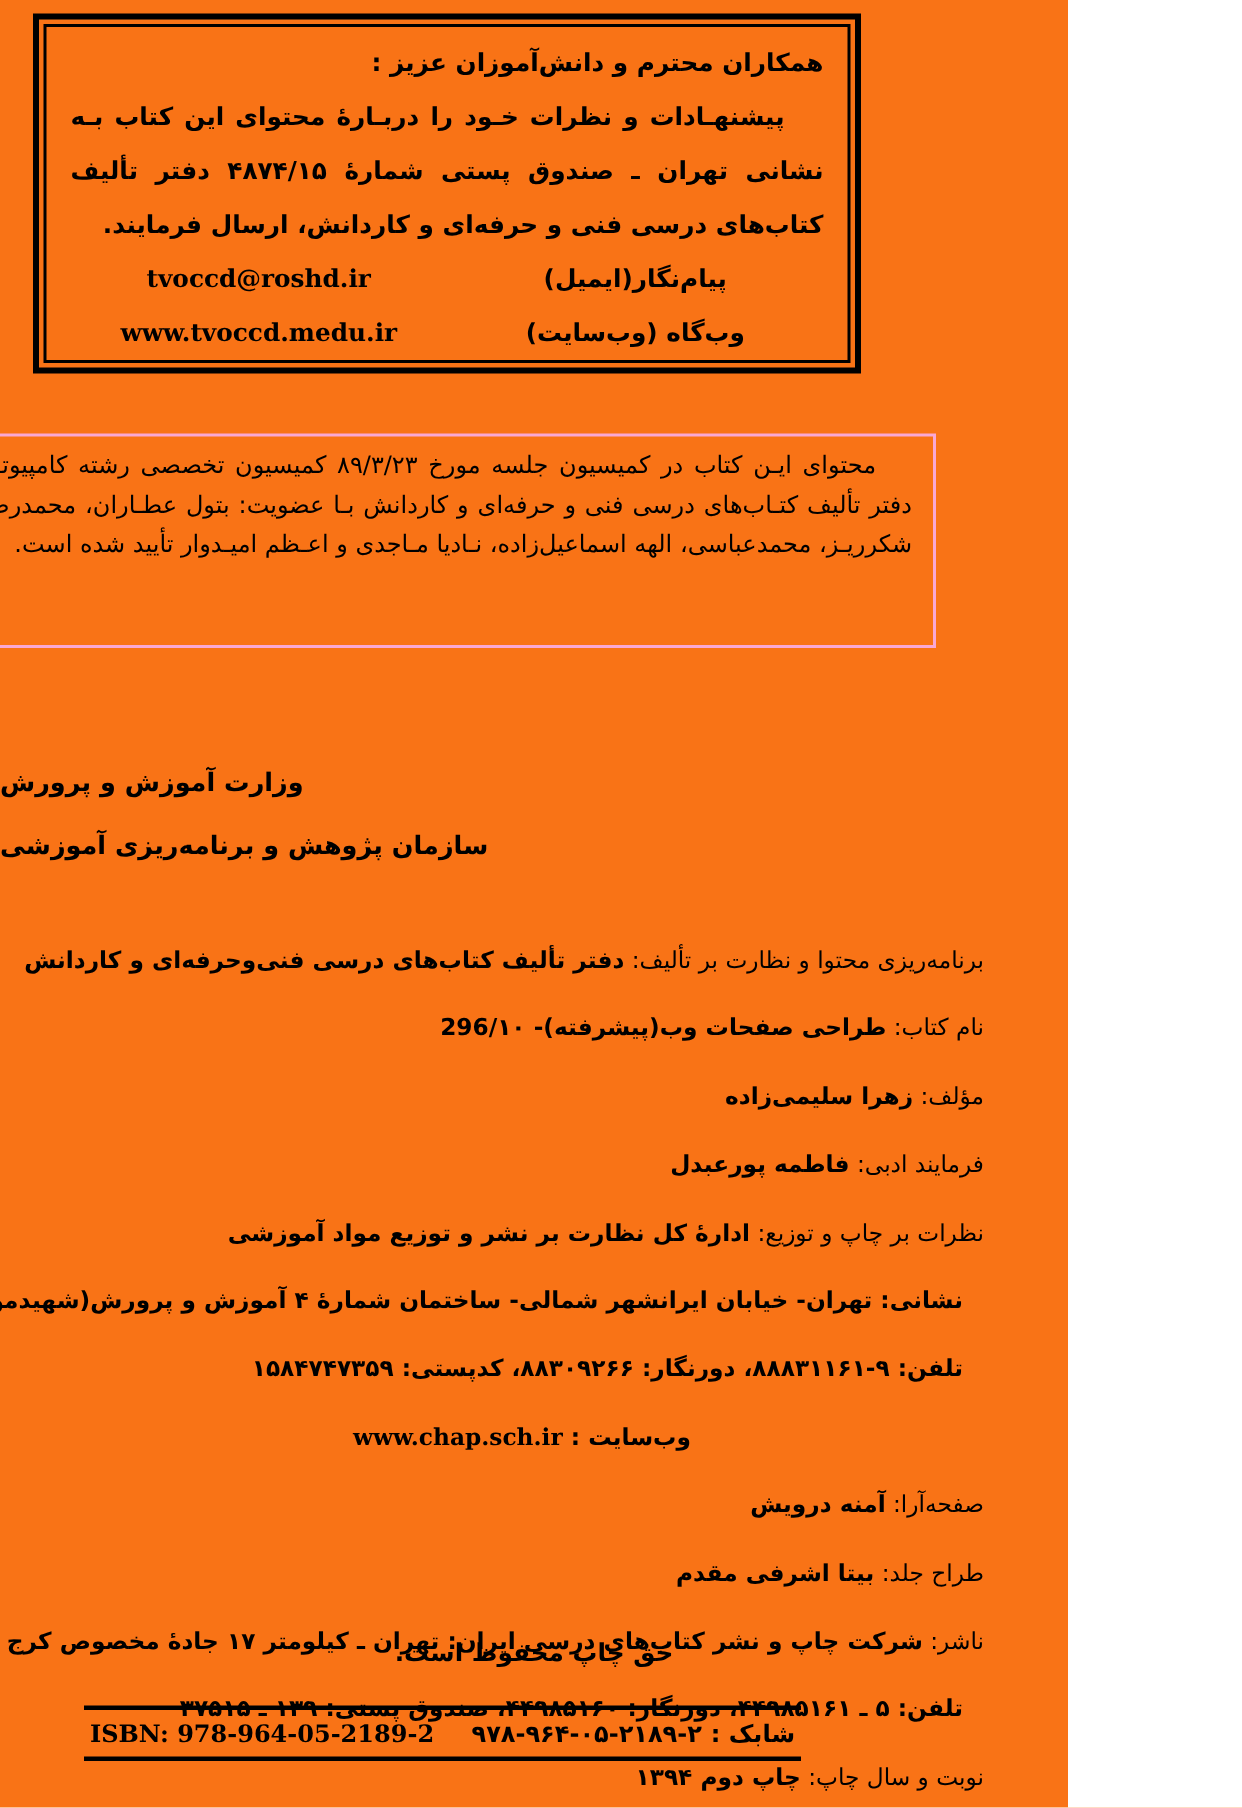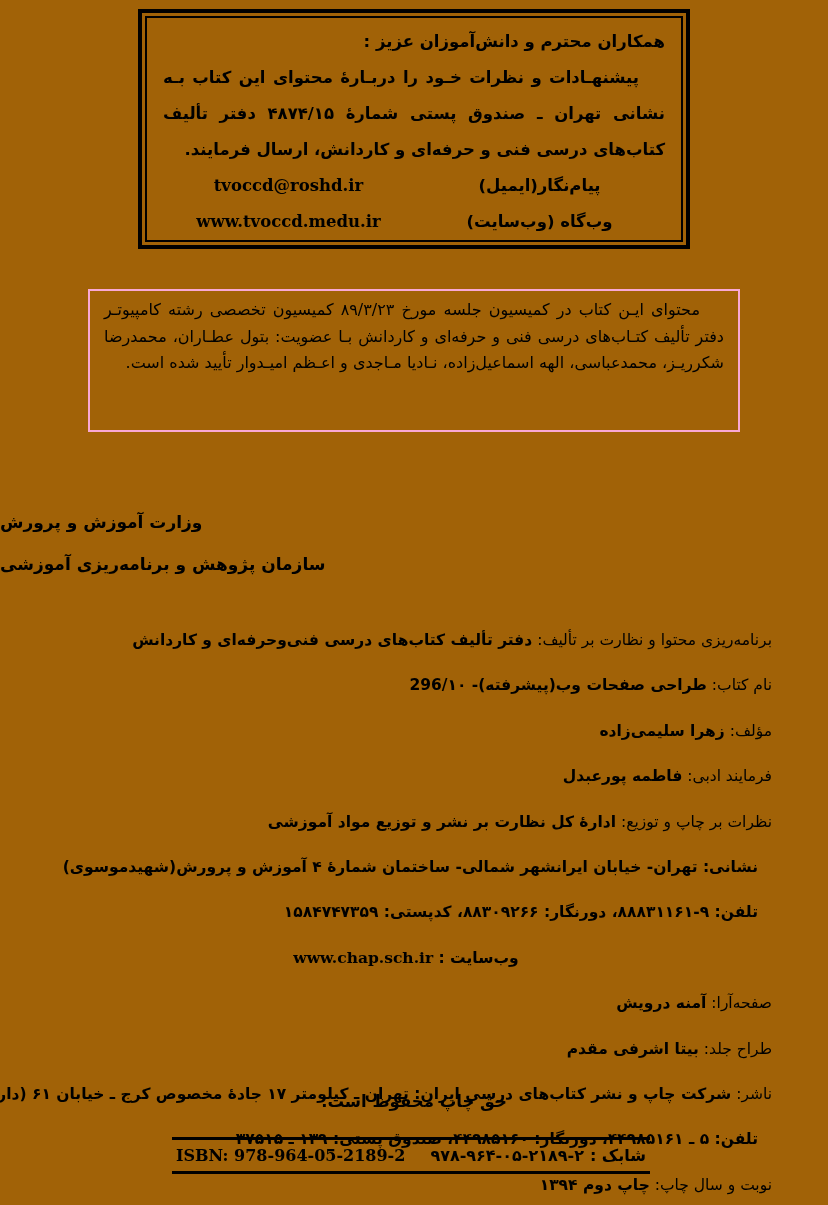--- a/index.html
+++ b/index.html
@@ -1,19 +1,19 @@
 <!DOCTYPE html>
 <html lang="fa"><head>
 <meta charset="utf-8">
 <style>
   html,body { margin:0; padding:0; background:#fff; }
   .page {
     position:relative;
-    width:828px; height:1205px;
-    background:#a16207;
+    width:712px; height:1205px;
+    background:#f97316;
     color:#000;
     font-family:"DejaVu Sans", sans-serif;
     direction:rtl;
     overflow:hidden;
   }
 
   
   .feedback-box {
     position:absolute; top:9px; right:138px;
     width:552px; height:240px;

